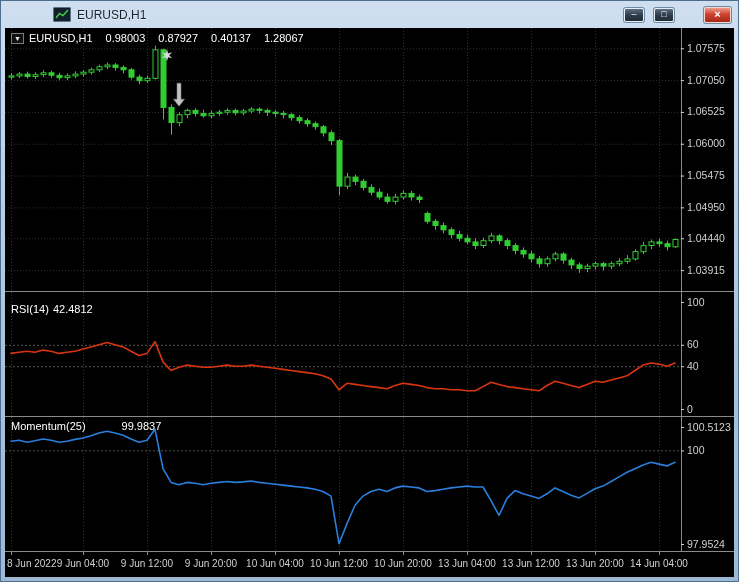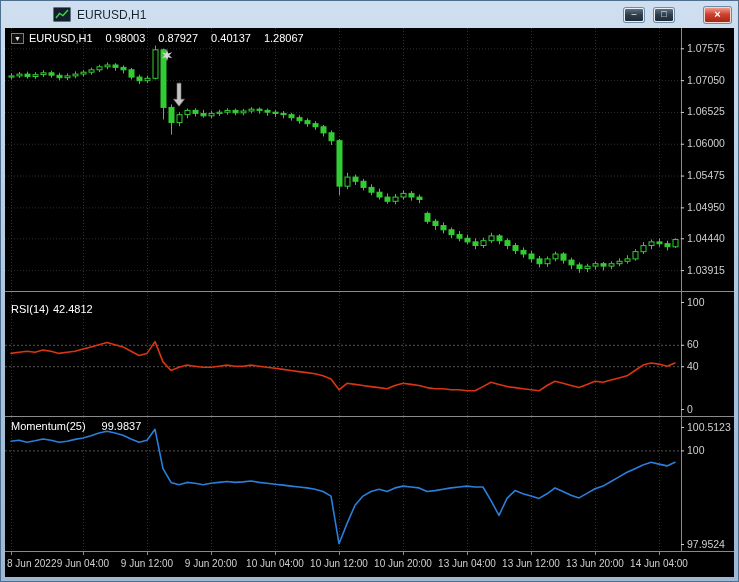--- a/index.html
+++ b/index.html
@@ -343,18 +343,18 @@
       <span class="gap">0.87927</span>
       <span class="gap">0.40137</span>
       <span class="gap">1.28067</span>
     </div>
 
     <div class="overlay" style="left:6px;top:267px;margin-top:8px;">
       <span>RSI(14)</span>
       <span class="gap" style="margin-left:4px;">42.4812</span>
     </div>
 
-    <div class="overlay" style="left:6px;top:392px;">
+    <div class="overlay" style="left:6px;top:392px;gap:36px;">
       <span>Momentum(25)</span>
-      <span class="gap" style="margin-left:16px;">99.9837</span>
+      <span class="gap" style="margin-left:0;">99.9837</span>
     </div>
   </div>
 </div>
 
 </body></html>

